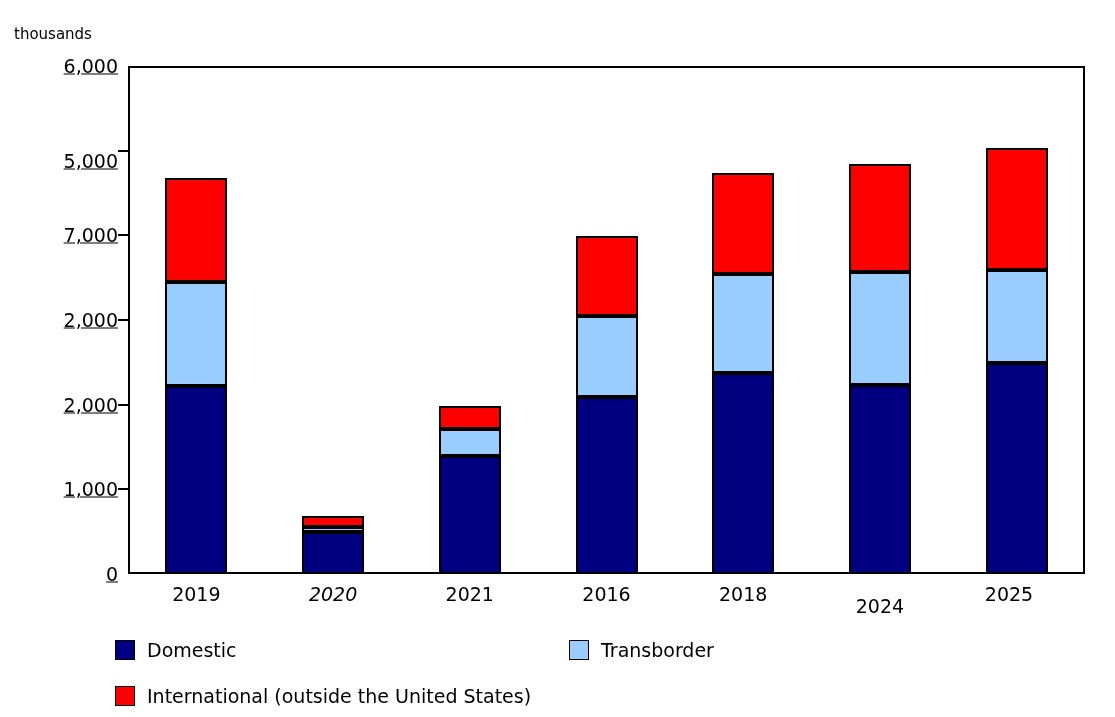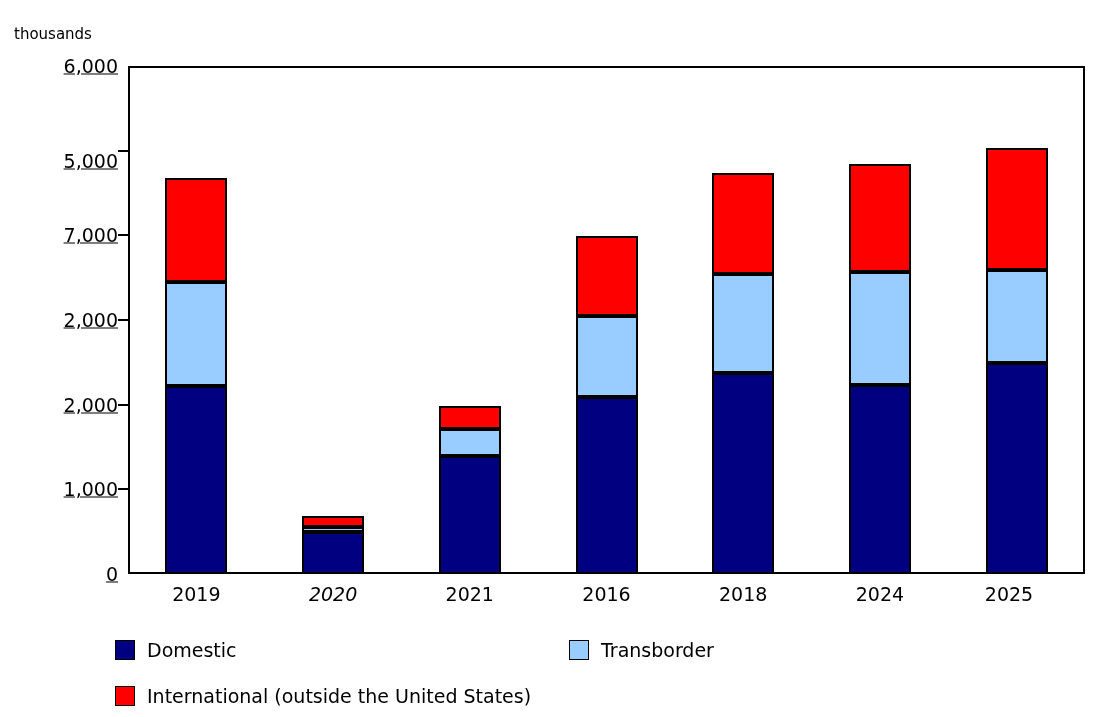--- a/index.html
+++ b/index.html
@@ -204,21 +204,21 @@
         <div class="bar-seg" title="International (outside the United States) 2025: 1440" style="height: 121.92px; bottom: 303.953px; background: rgb(255, 0, 0);"></div>
       </div>
     </div>
 
   <div class="x-axis-labels" id="x-axis">
       <div class="x-tick-label" style="left: 68.3571px;">2019</div>
       <div class="x-tick-label" style="left: 205.071px; font-style: italic;">2020</div>
       <div class="x-tick-label" style="left: 341.786px;">2021</div>
       <div class="x-tick-label" style="left: 478.5px;">2016</div>
       <div class="x-tick-label" style="left: 615.214px;">2018</div>
-      <div class="x-tick-label" style="left: 751.929px;">2024</div>
+      <div class="x-tick-label" style="left: 751.929px; margin-top: 12px;">2024</div>
       <div class="x-tick-label" style="left: 881px;">2025</div>
     </div>
 
   <div class="legend" id="legend">
       <div class="legend-item legend-pos-0">
         <span class="legend-swatch" style="background: rgb(0, 0, 128);"></span>
         <span class="legend-text">Domestic</span>
       </div>
       <div class="legend-item legend-pos-1">
         <span class="legend-swatch" style="background: rgb(153, 204, 255);"></span>

